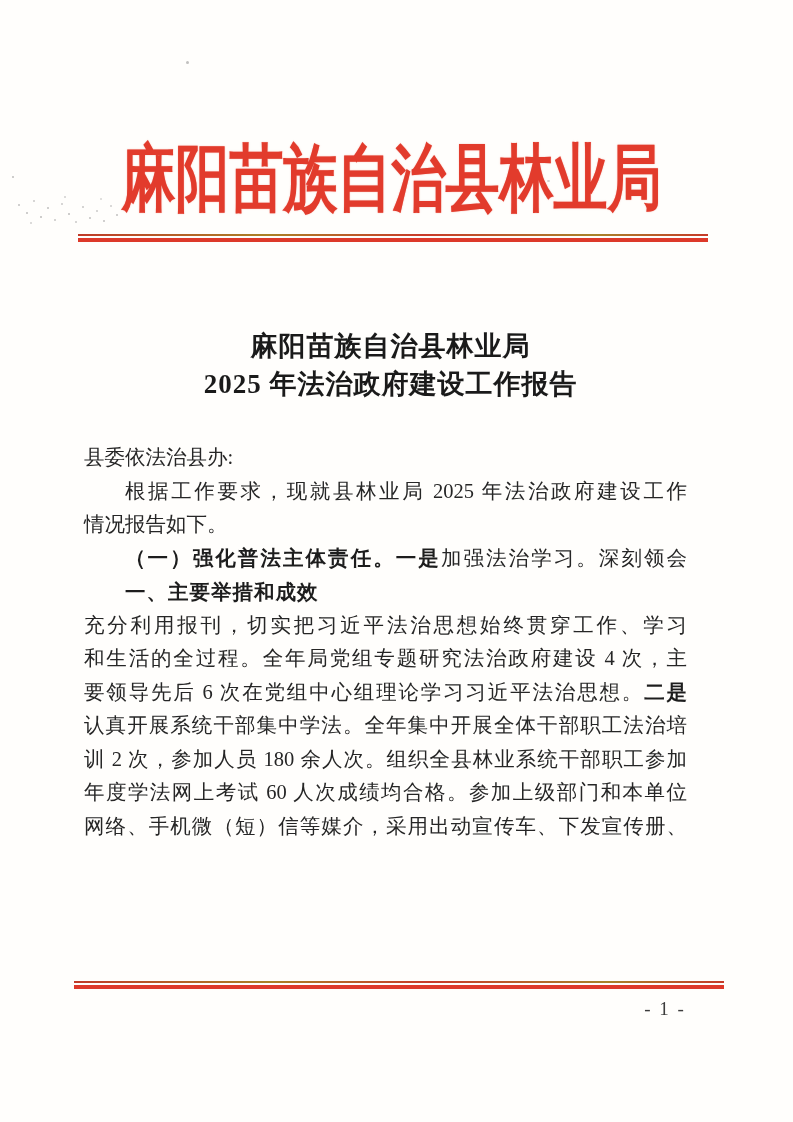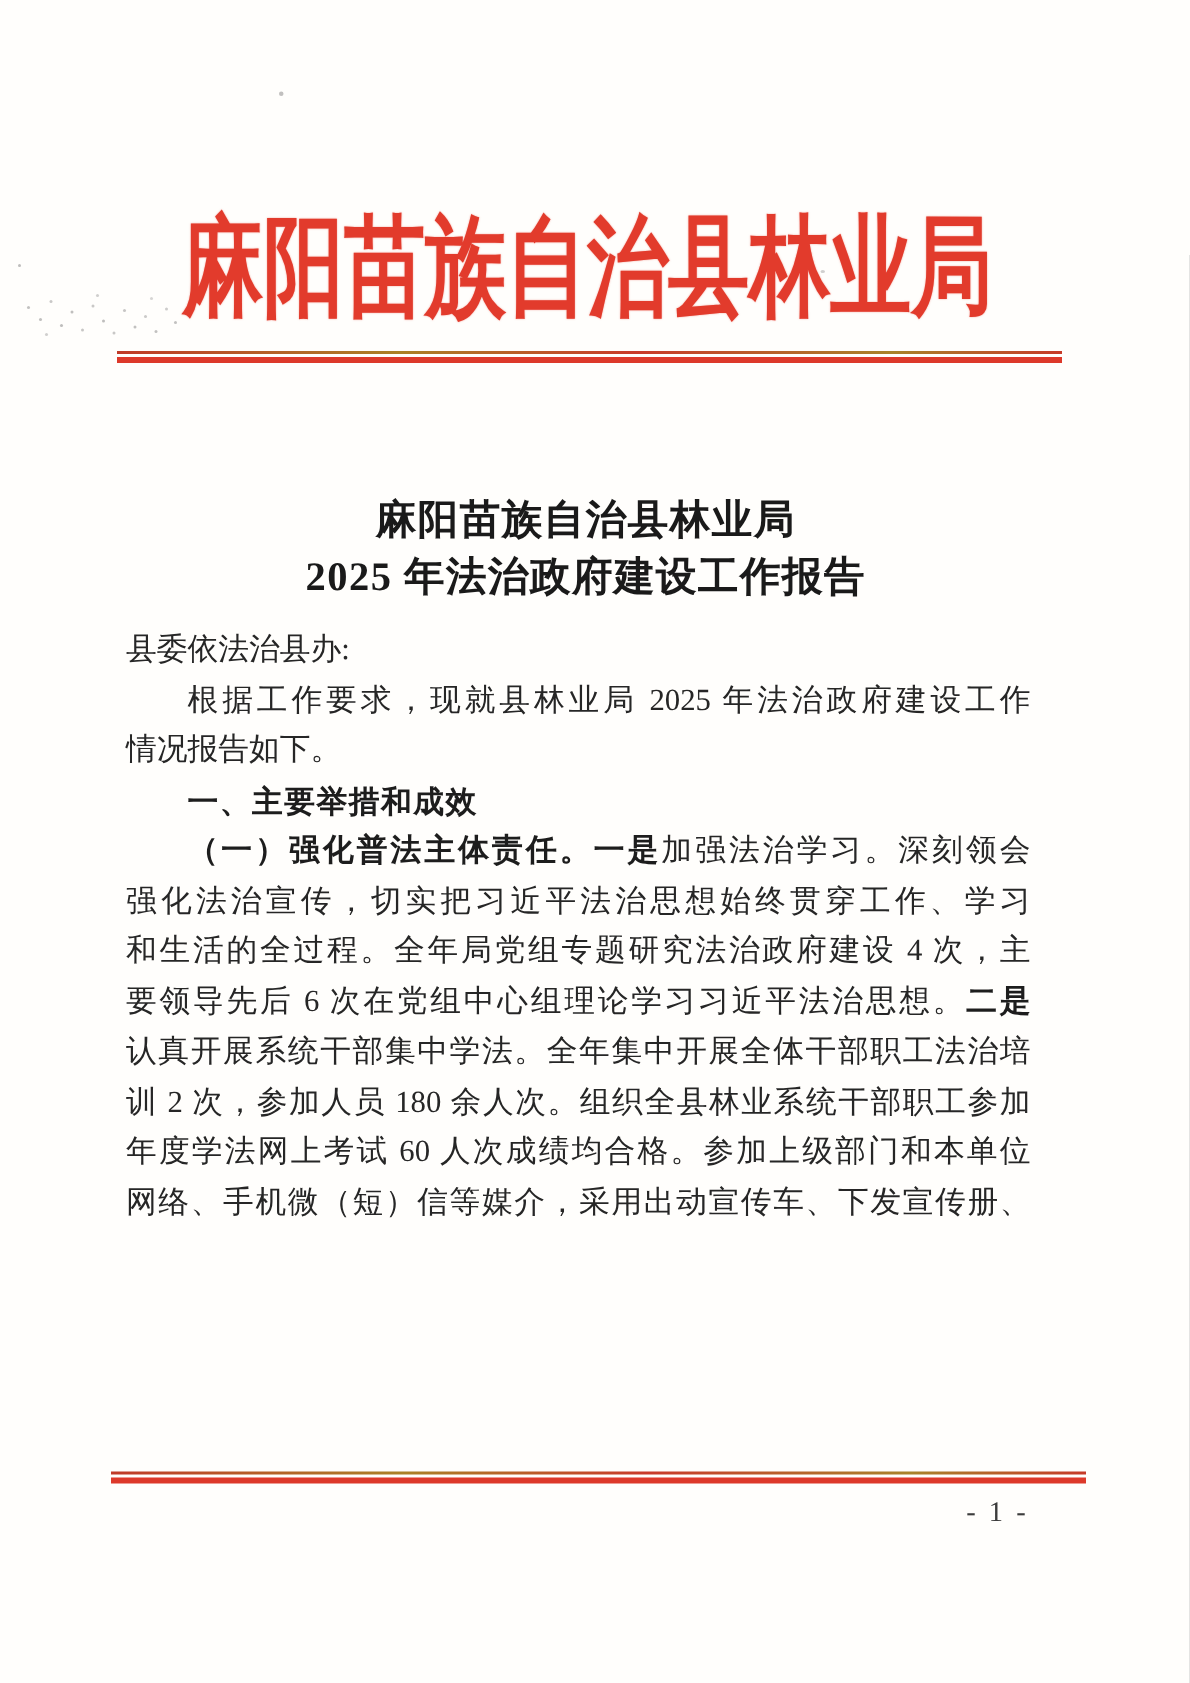--- a/index.html
+++ b/index.html
@@ -34,21 +34,21 @@
 
   
   .doc-title{
     position:absolute;top:327px;left:-6px;width:100%;
     text-align:center;font-weight:bold;color:#1a1a1a;
     font-size:27px;line-height:38px;letter-spacing:1px;
   }
 
   
   .body-block{
-    position:absolute;left:84px;top:417px;width:603px;
+    position:absolute;left:84px;top:441px;width:603px;
     font-size:20.5px;color:#262626;
   }
   .line{height:33.5px;line-height:33.5px;}
   .jl{text-align:justify;text-align-last:justify;}
   .ind{padding-left:41px;}
   .hd{font-family:"Liberation Sans","DejaVu Sans",sans-serif;font-weight:700;letter-spacing:1px;color:#1d1d1d;}
   .b{font-weight:bold;color:#1d1d1d;}
 
   
   .page-number{
@@ -97,24 +97,24 @@
 
   <div class="doc-title">
     <div>麻阳苗族自治县林业局</div>
     <div>2025 年法治政府建设工作报告</div>
   </div>
 
   <div class="body-block">
     <div class="line">县委依法治县办:</div>
     <div class="line jl ind">根据工作要求，现就县林业局 2025 年法治政府建设工作</div>
     <div class="line">情况报告如下。</div>
+    <div class="line jl ind"><span class="b">（一）强化普法主体责任。一是</span><span>加强法治学习。深刻领会</span></div>
+
     <div class="line ind hd">一、主要举措和成效</div>
-
-    <div class="line jl ind"><span class="b">（一）强化普法主体责任。一是</span><span>加强法治学习。深刻领会</span></div>
-    <div class="line jl">强化法治宣传，切实把习近平法治思想始终贯穿工作、学习</div>
+    <div class="line jl">充分利用报刊，切实把习近平法治思想始终贯穿工作、学习</div>
     <div class="line jl">和生活的全过程。全年局党组专题研究法治政府建设 4 次，主</div>
     <div class="line jl"><span>要领导先后 6 次在党组中心组理论学习习近平法治思想。</span><span class="b">二是</span></div>
     <div class="line jl">认真开展系统干部集中学法。全年集中开展全体干部职工法治培</div>
     <div class="line jl">训 2 次，参加人员 180 余人次。组织全县林业系统干部职工参加</div>
     <div class="line jl">年度学法网上考试 60 人次成绩均合格。参加上级部门和本单位</div>
     <div class="line jl">网络、手机微（短）信等媒介，采用出动宣传车、下发宣传册、</div>
   </div>
 
   <div class="rule rule-footer">
     <div class="rule-thin"></div>

